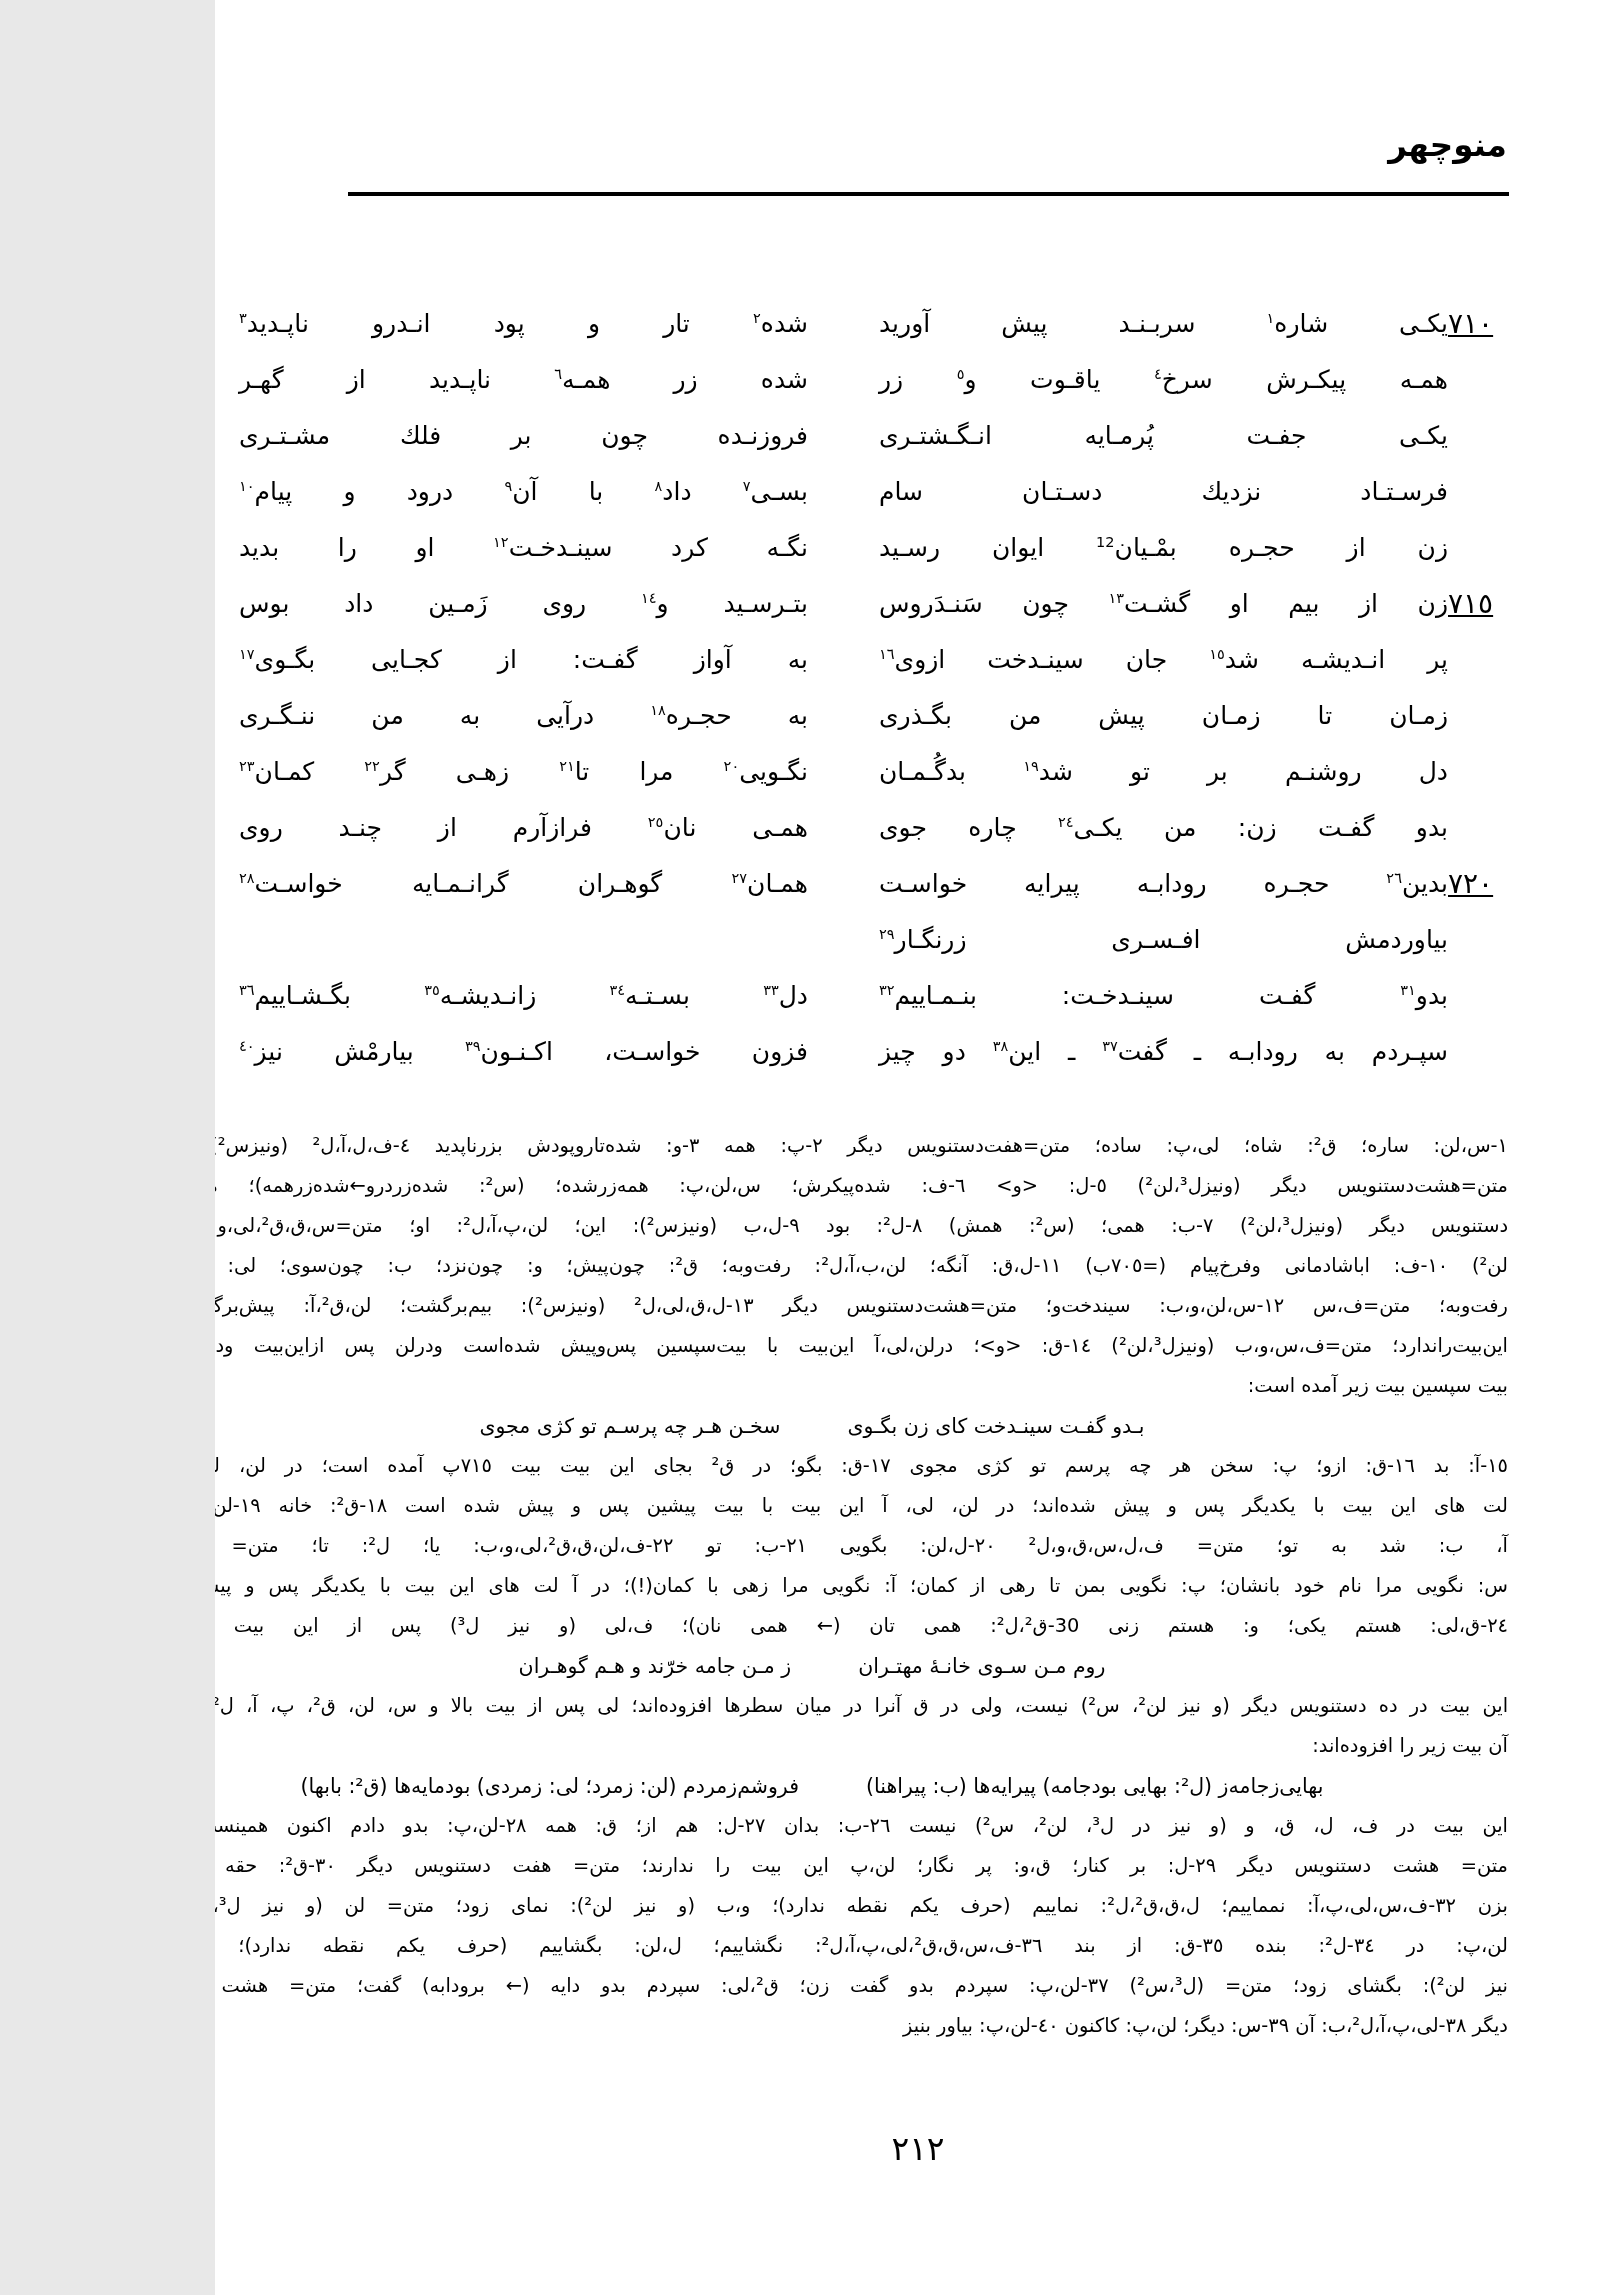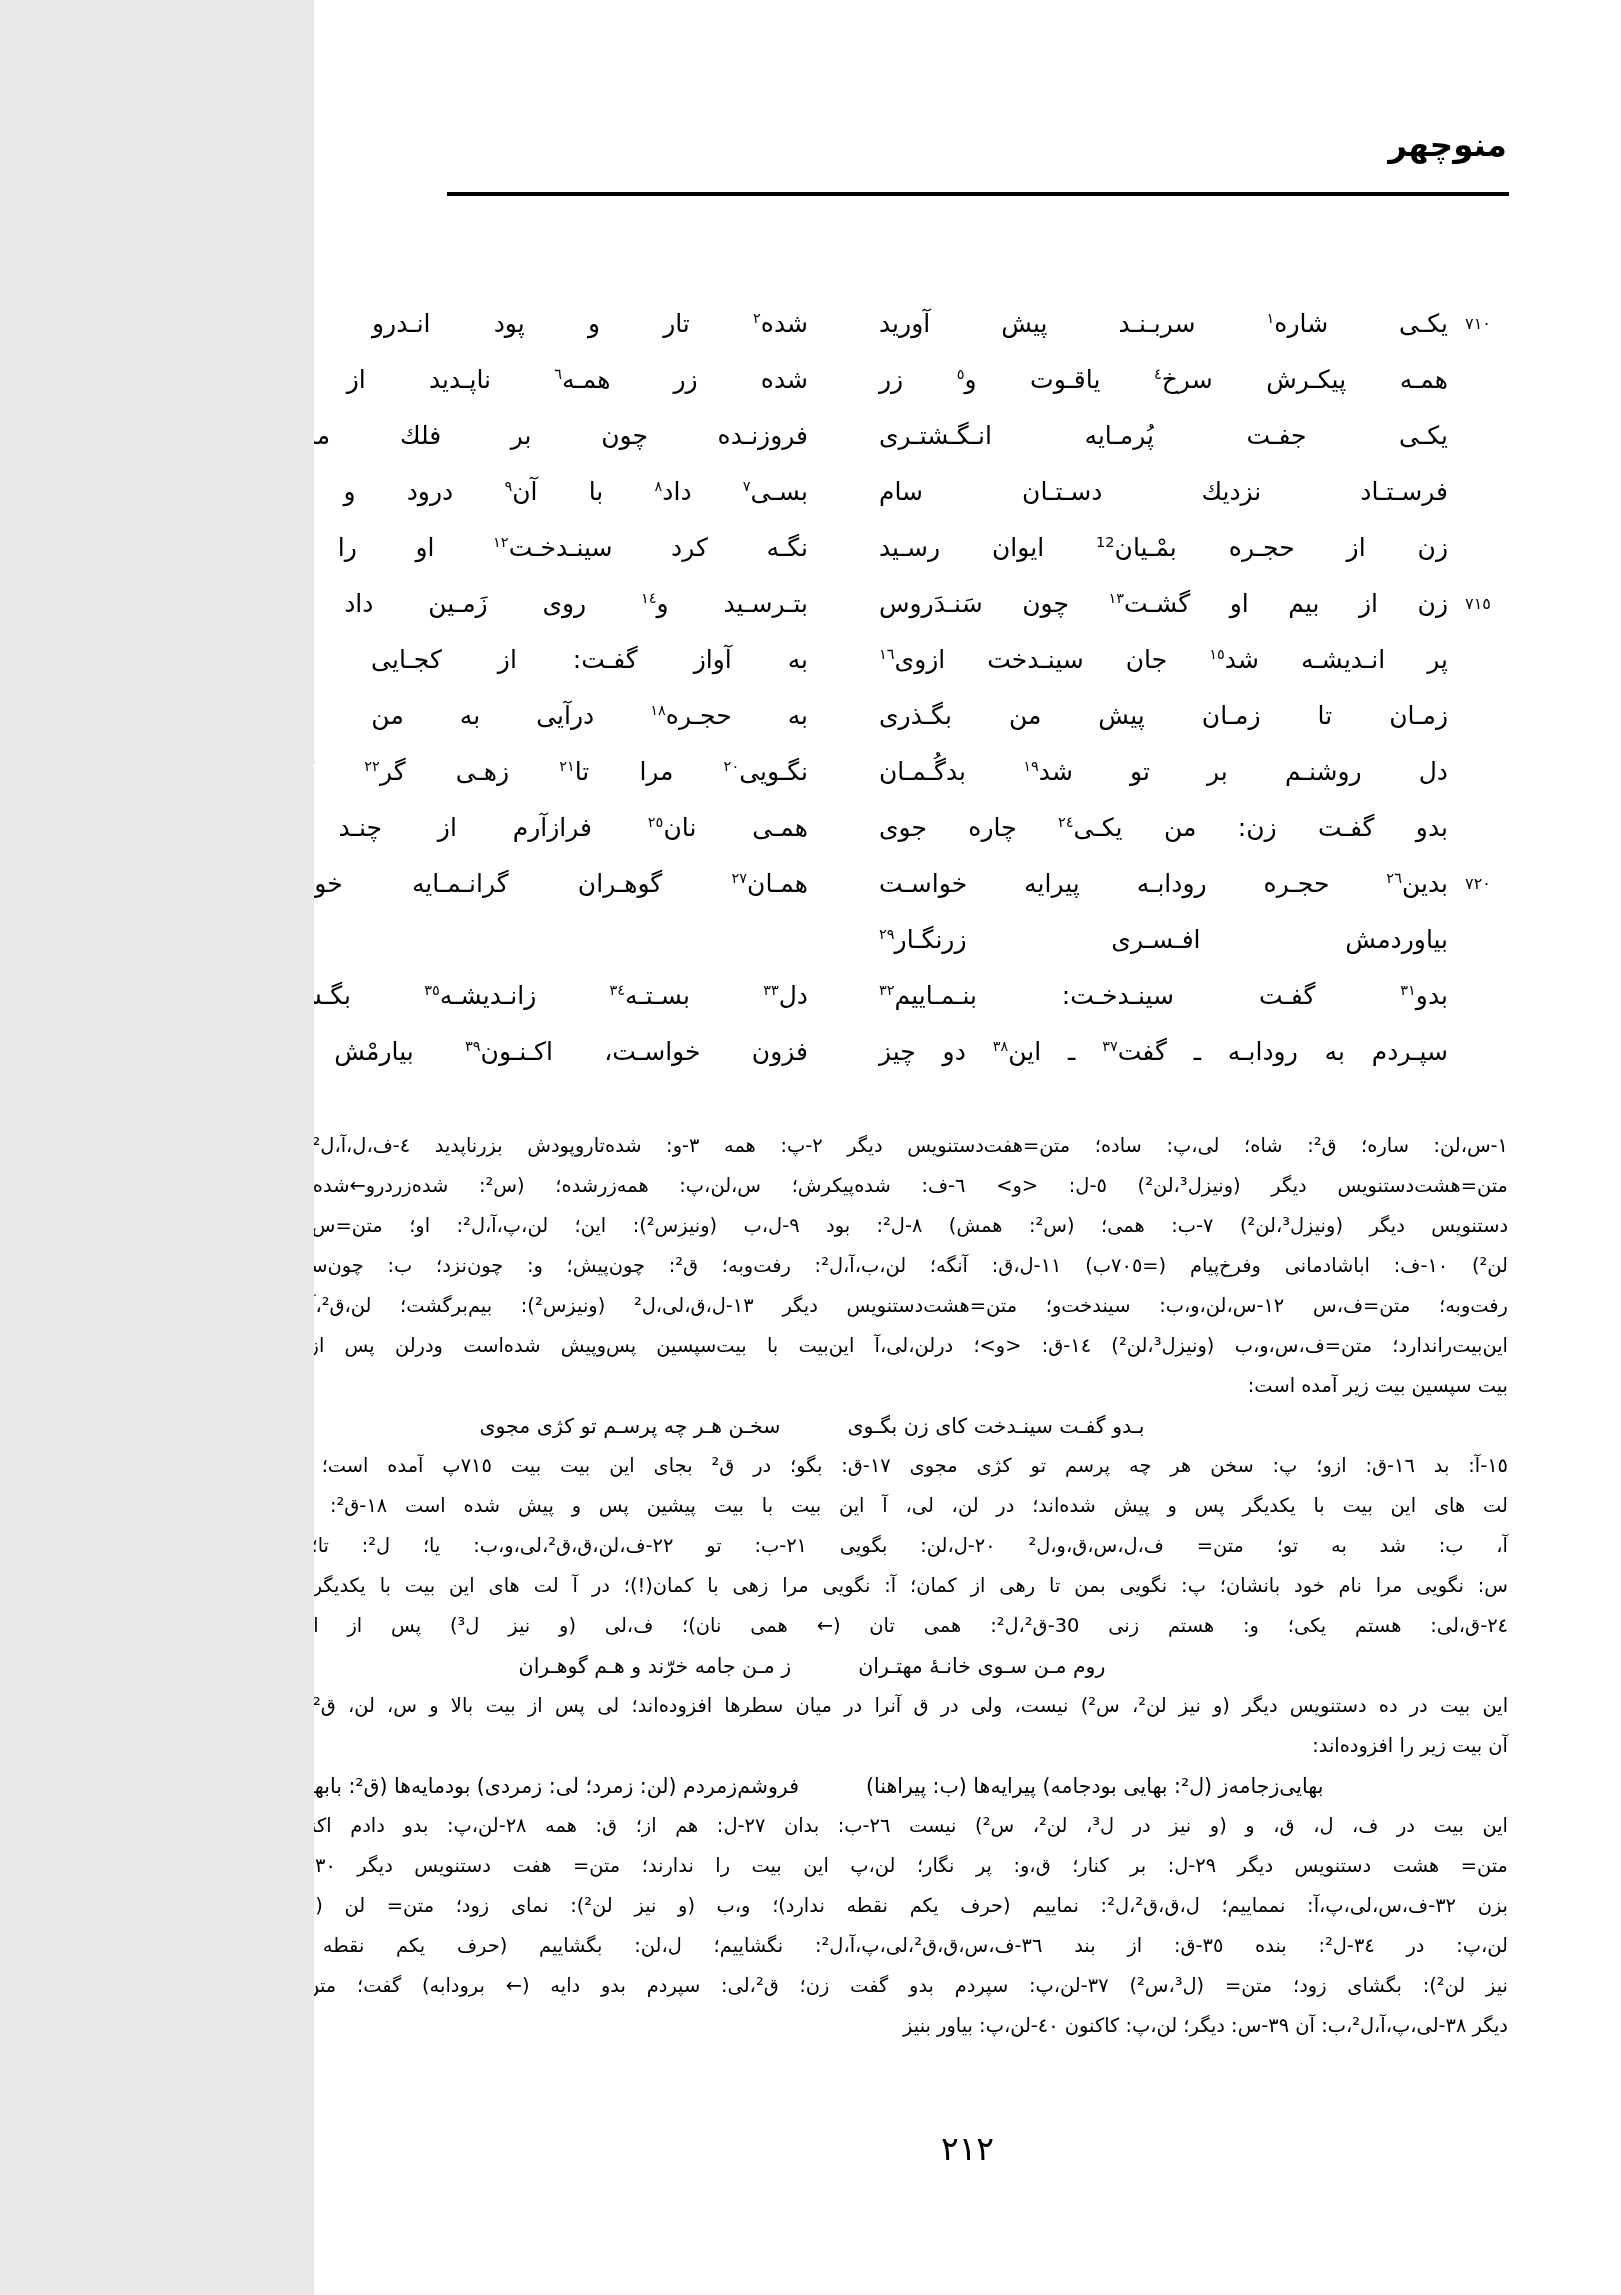--- a/index.html
+++ b/index.html
@@ -1,18 +1,18 @@
 <!DOCTYPE html>
 <html lang="fa" dir="rtl" style="font-size:11.3px"><head>
 <meta charset="utf-8">
 <style>
   html,body{margin:0;padding:0;background:#e8e8e8;}
   .page{
     position:relative;
-    width:1307px;height:2295px;
+    width:1406px;height:2295px;
     background:#ffffff;
     font-family:"DejaVu Sans",sans-serif;
     color:#000;
     overflow:hidden;
   }
   .header-title{
     position:absolute;top:129px;right:114px;
     font-size:32.5px;font-weight:bold;line-height:1;
   }
   .header-rule{
@@ -20,21 +20,21 @@
     height:4.2px;background:#000;
   }
   .verses{
     position:absolute;top:295px;right:113px;width:1269px;
     direction:rtl;
   }
   .verse-row{
     display:flex;direction:rtl;align-items:center;height:56px;
   }
   .vnum{
-    width:60px;flex:0 0 60px;font-size:16px;text-align:center;
+    width:60px;flex:0 0 60px;font-size:28px;text-align:left;text-decoration:underline;
   }
   .hem{
     width:569px;flex:0 0 569px;
     font-size:25px;
     text-align:justify;text-align-last:justify;
     white-space:nowrap;
   }
   .hem-gap{width:71px;flex:0 0 71px;}
   sup.fn{font-size:0.58em;line-height:0;vertical-align:super;}
   .apparatus{

